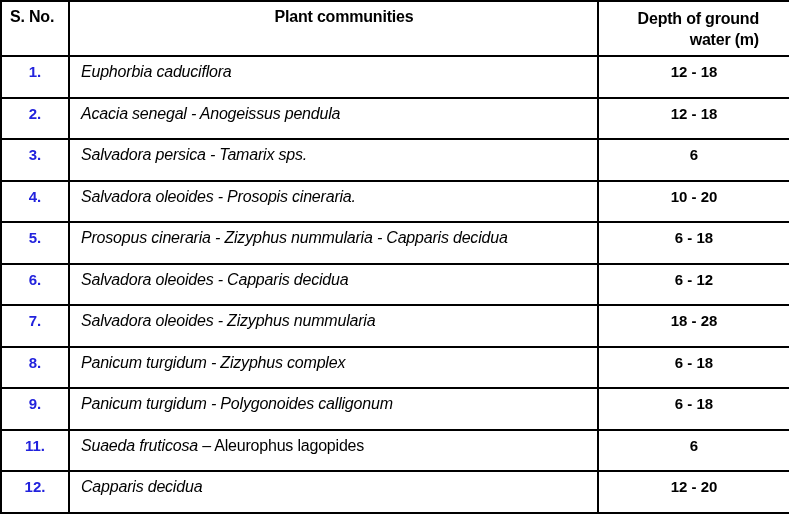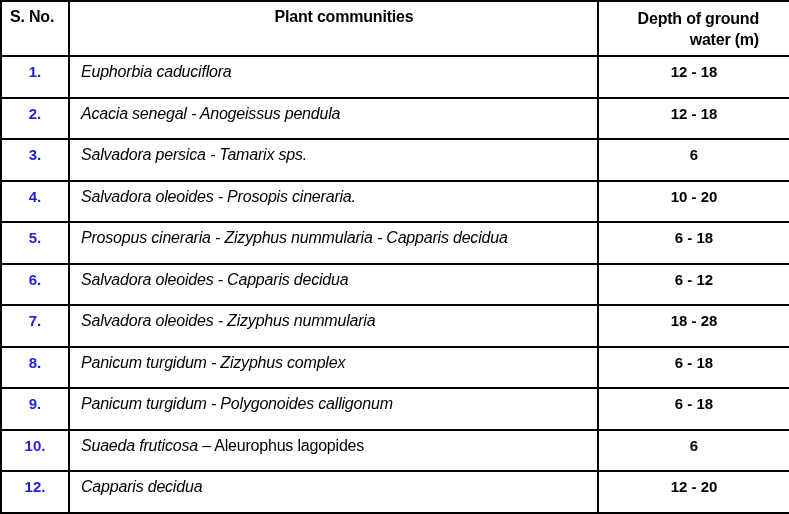--- a/index.html
+++ b/index.html
@@ -134,21 +134,21 @@
     <td class="sno">8.</td>
     <td class="plant"><span class="plant-italic">Panicum turgidum - Zizyphus complex</span><span class="plant-regular"></span></td>
     <td class="depth">6 - 18</td>
   </tr>
       <tr>
     <td class="sno">9.</td>
     <td class="plant"><span class="plant-italic">Panicum turgidum - Polygonoides calligonum</span><span class="plant-regular"></span></td>
     <td class="depth">6 - 18</td>
   </tr>
       <tr>
-    <td class="sno">10.</td>
+    <td class="sno">11.</td>
     <td class="plant"><span class="plant-italic">Suaeda fruticosa</span><span class="plant-regular"> – Aleurophus lagopides</span></td>
     <td class="depth">6</td>
   </tr>
       <tr>
     <td class="sno">12.</td>
     <td class="plant"><span class="plant-italic">Capparis decidua</span><span class="plant-regular"></span></td>
     <td class="depth">12 - 20</td>
   </tr>
     </tbody>
 </table>

